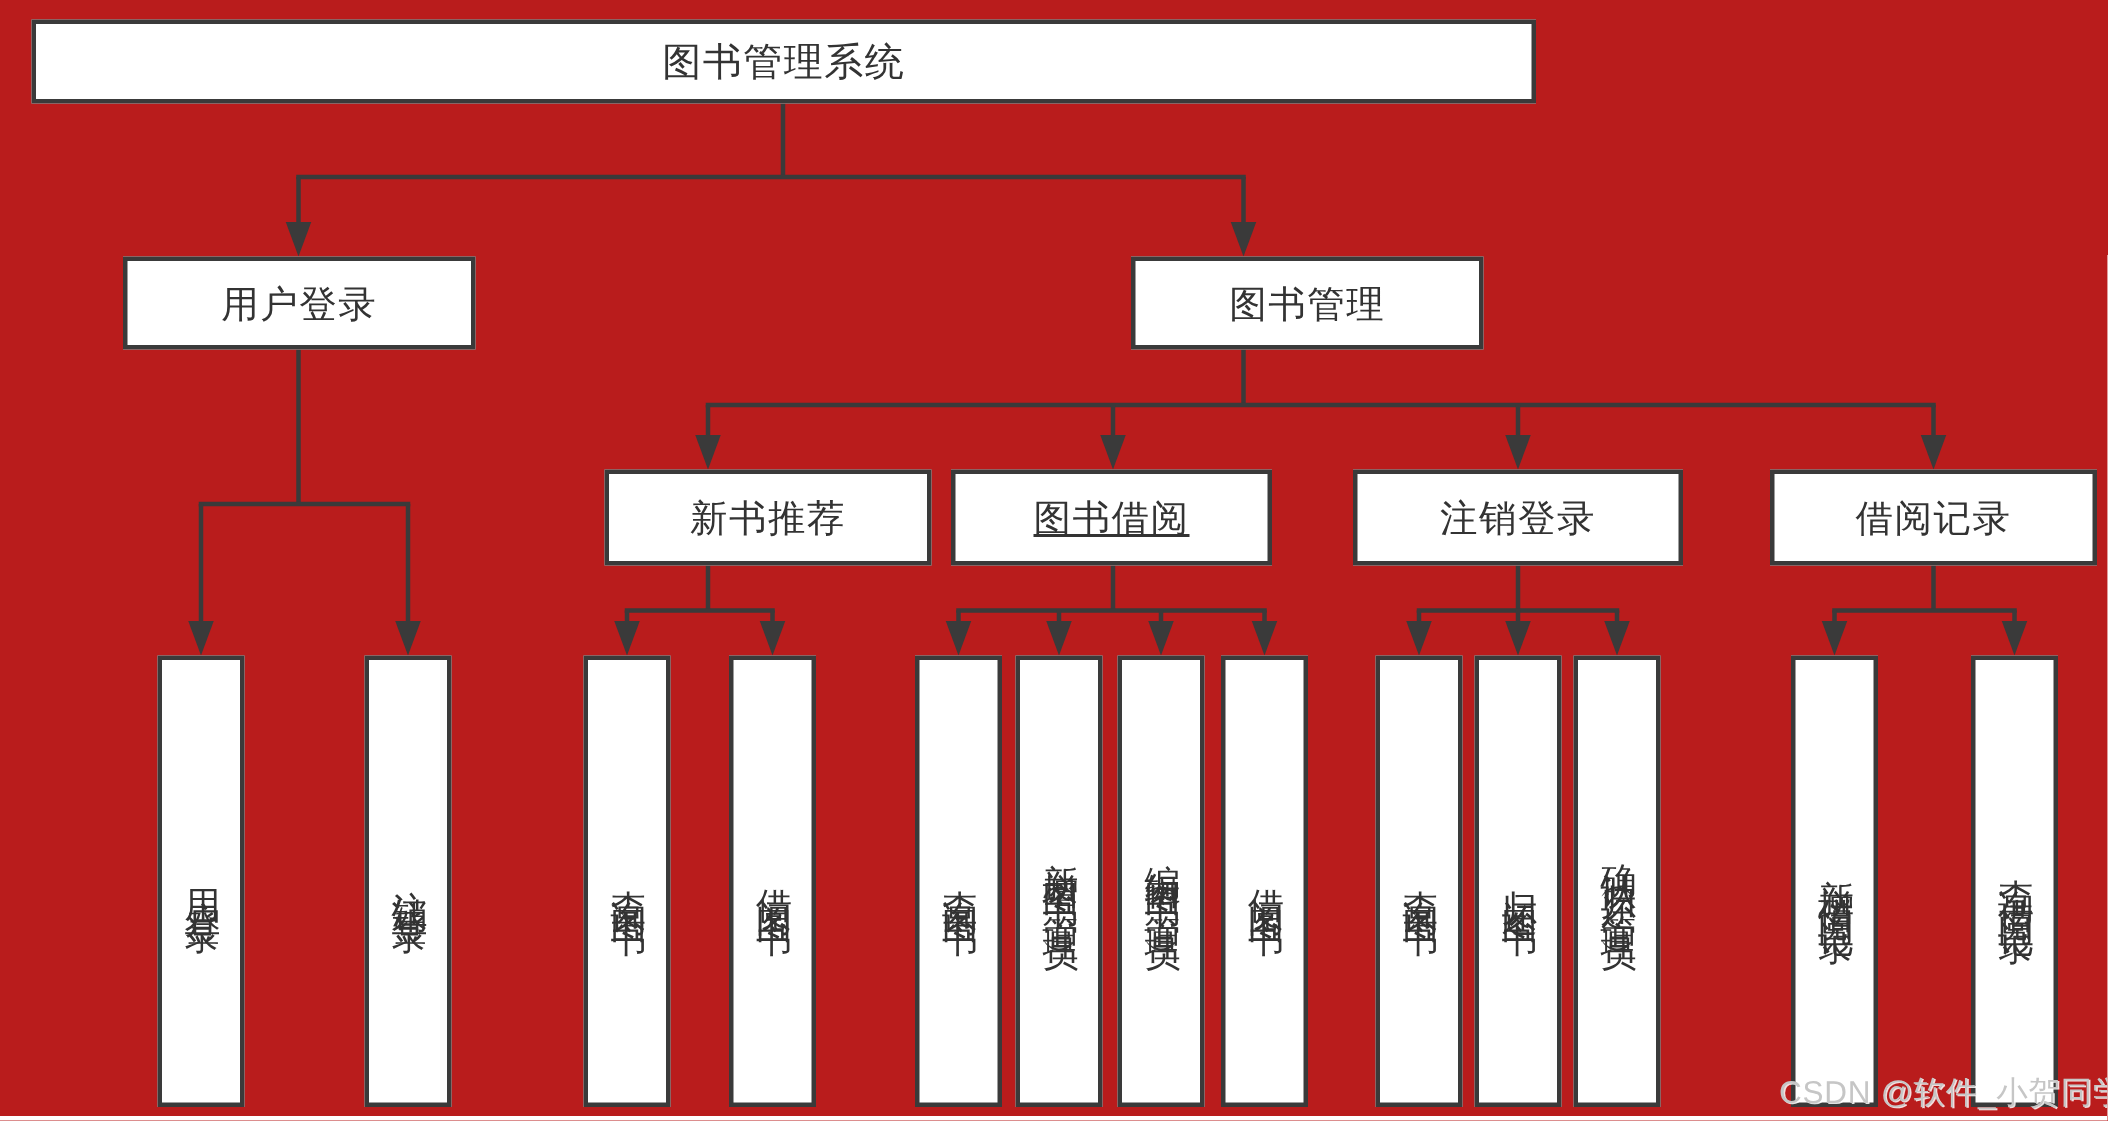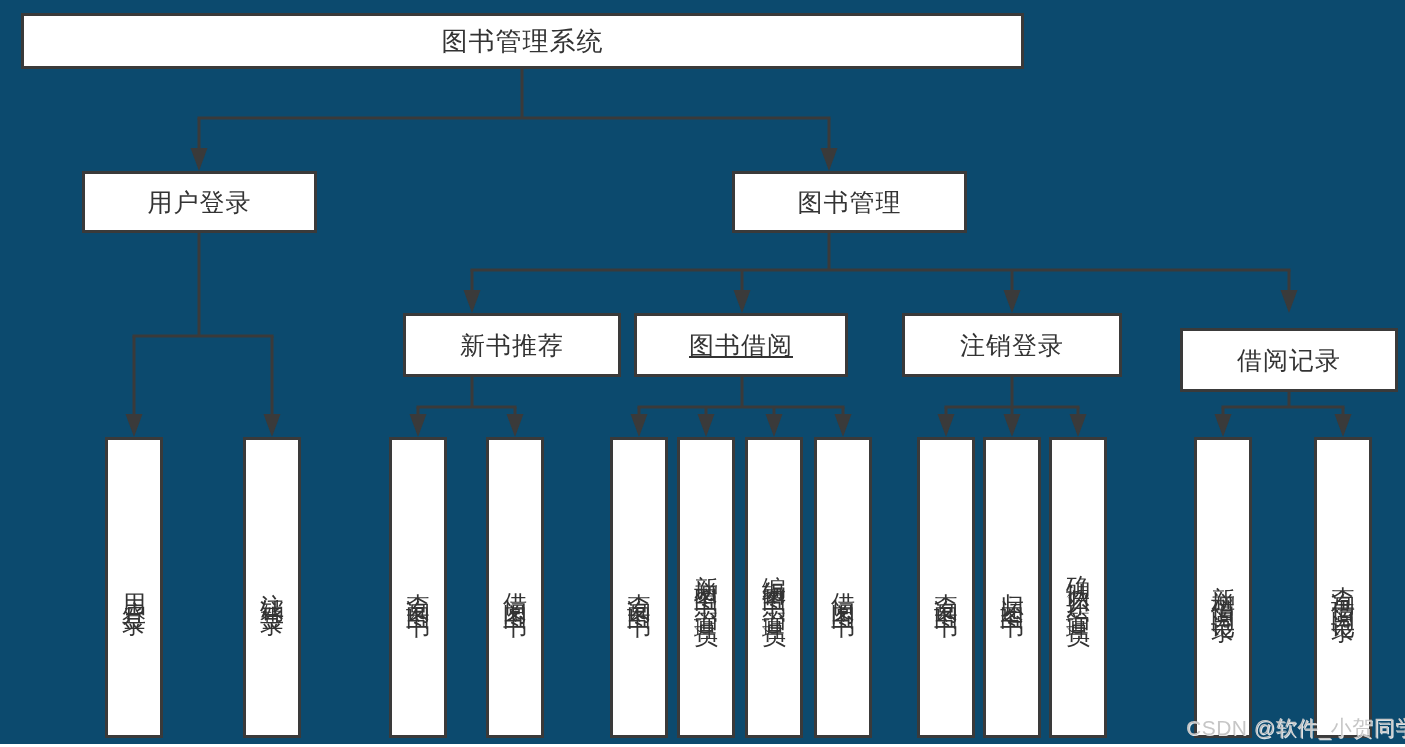--- a/index.html
+++ b/index.html
@@ -1,19 +1,19 @@
 <!DOCTYPE html>
 <html><head>
 <meta charset="utf-8">
 <style>
   html,body{margin:0;padding:0;background:#fff;}
   #stage{
     position:relative;
     width:1405px;height:744px;
-    background:#0c4a6e;
+    background:#b91c1c;
     overflow:hidden;
     font-family:"Liberation Sans","DejaVu Sans",sans-serif;
     color:#333;
   }
   #connectors{position:absolute;left:0;top:0;width:1405px;height:747px;}
   .node{
     position:absolute;
     box-sizing:border-box;
     border:3px solid #3a3a3a;
     background:#fff;
@@ -33,25 +33,25 @@
     font-size:24px;
     letter-spacing:7px;
     line-height:1;
     color:#333;
     white-space:nowrap;
   }
   
   #n-root{left:21px;top:13px;width:1003px;height:56px;}
   #n-root .hlabel{font-size:26px;}
   #n-user-login{left:82px;top:171px;width:235px;height:62px;}
-  #n-book-mgmt{left:732px;top:171px;width:235px;height:62px;text-align:center;}
+  #n-book-mgmt{left:754px;top:171px;width:235px;height:62px;text-align:center;}
   #n-new-book{left:363px;top:313px;width:218px;height:64px;margin-left:40px;}
   #n-book-borrow{left:634px;top:313px;width:214px;height:64px;text-decoration:underline;}
   #n-current-borrow{left:902px;top:313px;width:220px;height:64px;}
-  #n-borrow-records{left:1180px;top:328px;width:218px;height:64px;}
+  #n-borrow-records{left:1180px;top:313px;width:218px;height:64px;}
   .leaf{top:437px;width:58px;height:301px;}
   #l-login{left:105px;}
   #l-logout{left:243px;}
   #l-nb-query{left:389px;}
   #l-nb-borrow{left:486px;}
   #l-bb-query{left:610px;}
   #l-bb-add{left:677px;}
   #l-bb-edit{left:745px;}
   #l-bb-borrow{left:814px;}
   #l-cb-query{left:917px;}

